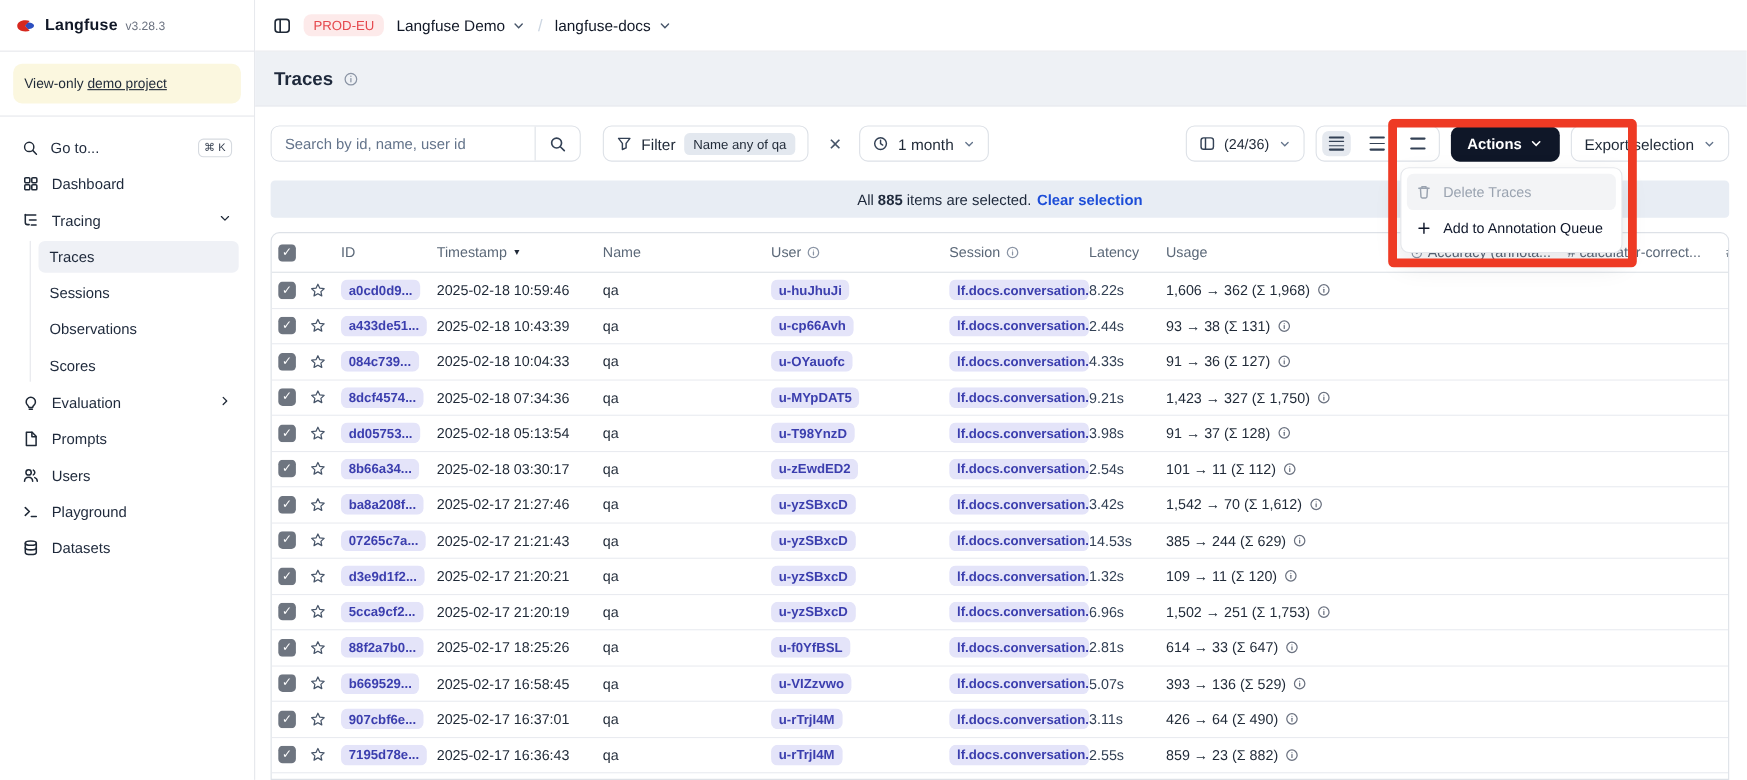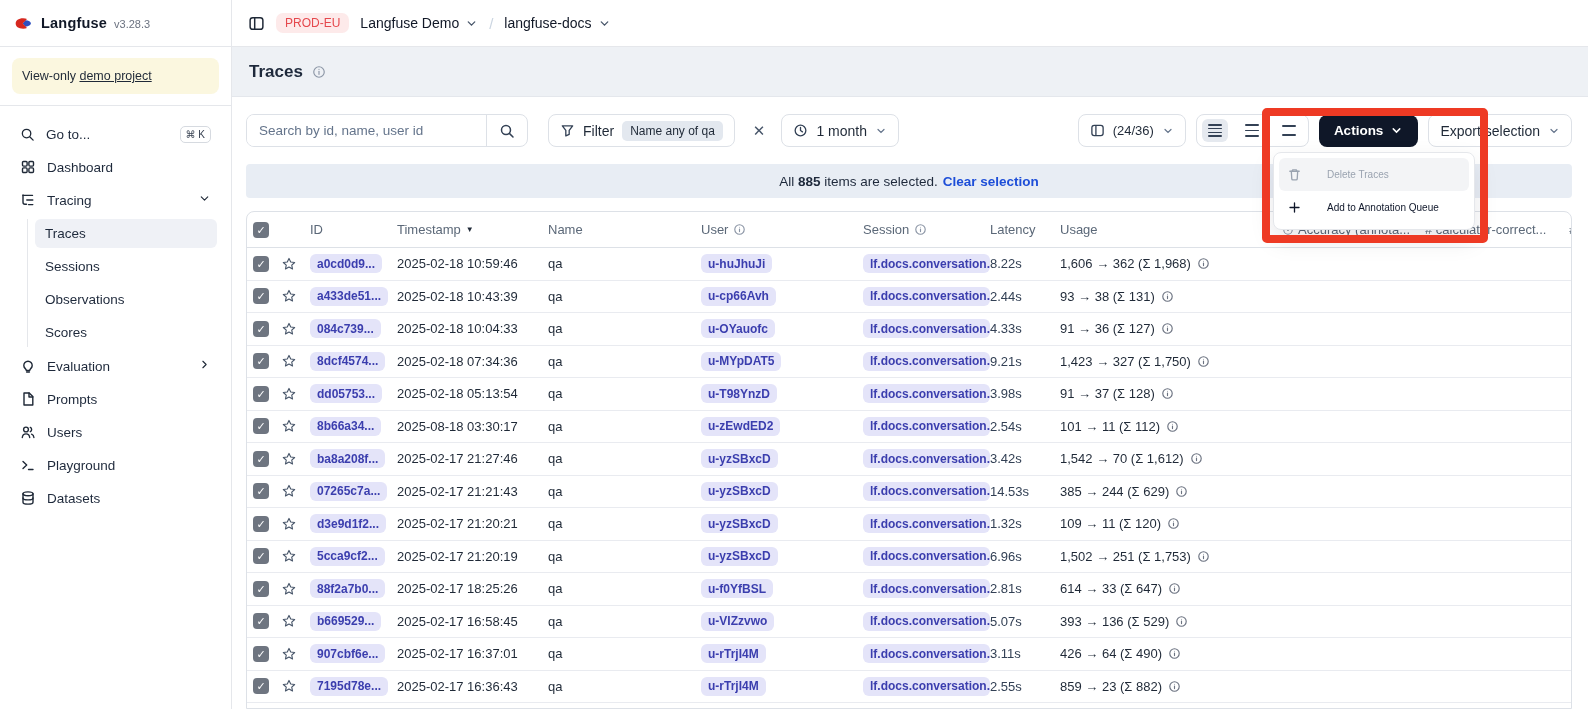--- a/index.html
+++ b/index.html
@@ -69,21 +69,21 @@
   .chk { width:16px; height:16px; border-radius:4px; background:#6e7580; color:#fff; font-size:11px; line-height:16px; text-align:center; cursor:pointer; }
   .badge { background:#e4e4f9; color:#3b3eae; font-weight:600; font-size:12px; padding:2.5px 7px; border-radius:6px; overflow:hidden; white-space:nowrap; cursor:pointer; }
   .sort { font-size:8px; margin-left:5px; color:#1f2937; }
   .hinfo { margin-left:5px; color:#8b95a5; display:flex; }
   .usage-info { margin-left:6px; color:#6b7280; display:flex; cursor:pointer; }
   .star-btn { display:flex; color:#475569; cursor:pointer; }
   .lat { color:#334155; }
 
   
   .menu { position:fixed; left:1273px; top:152px; width:202px; z-index:40; background:#fff; border:1px solid #e5e7eb; border-radius:8px; box-shadow:0 10px 24px rgba(15,23,42,.10); padding:5px; }
-  .menu-item { height:33px; display:flex; align-items:center; gap:25px; padding:0 8px; border-radius:6px; font-size:10px; cursor:pointer; }
+  .menu-item { height:33px; display:flex; align-items:center; gap:10px; padding:0 8px; border-radius:6px; font-size:13px; cursor:pointer; }
   .menu-item.disabled { background:#f3f4f6; color:#9aa3b0; }
   .menu-item.disabled svg { color:#9aa3b0; }
   .menu-item.normal { color:#0f172a; }
   .menu-item.normal svg { color:#0f172a; }
 
   
   .red-rect { position:fixed; left:1262px; top:108px; width:226px; height:135px; border:8px solid #ee3a24; border-radius:5px; z-index:60; pointer-events:none; }
 </style>
 </head>
 <body>
@@ -600,21 +600,21 @@
               <span class="star-btn">
                 <svg width="16" height="16" viewBox="0 0 24 24" fill="none" stroke="currentColor" stroke-width="1.7" stroke-linejoin="round">
                   <path d="M12 3.6l2.6 5.4 5.9.7-4.4 4 1.2 5.8-5.3-3-5.3 3 1.2-5.8-4.4-4 5.9-.7z"></path>
                 </svg>
               </span>
             </div>
             <div class="cell" style="width: 94px; padding-left: 7px;">
               <span class="badge">8b66a34...</span>
             </div>
             <div class="cell" style="width: 151px;">
-              <span>2025-08-18 03:30:17</span>
+              <span>2025-02-18 03:30:17</span>
             </div>
             <div class="cell" style="width: 147px;">
               <span>qa</span>
             </div>
             <div class="cell" style="width: 162px; padding-left: 6px;">
               <span class="badge">u-zEwdED2</span>
             </div>
             <div class="cell" style="width: 133px; padding-left: 6px;">
               <span class="badge">lf.docs.conversation...</span>
             </div>

